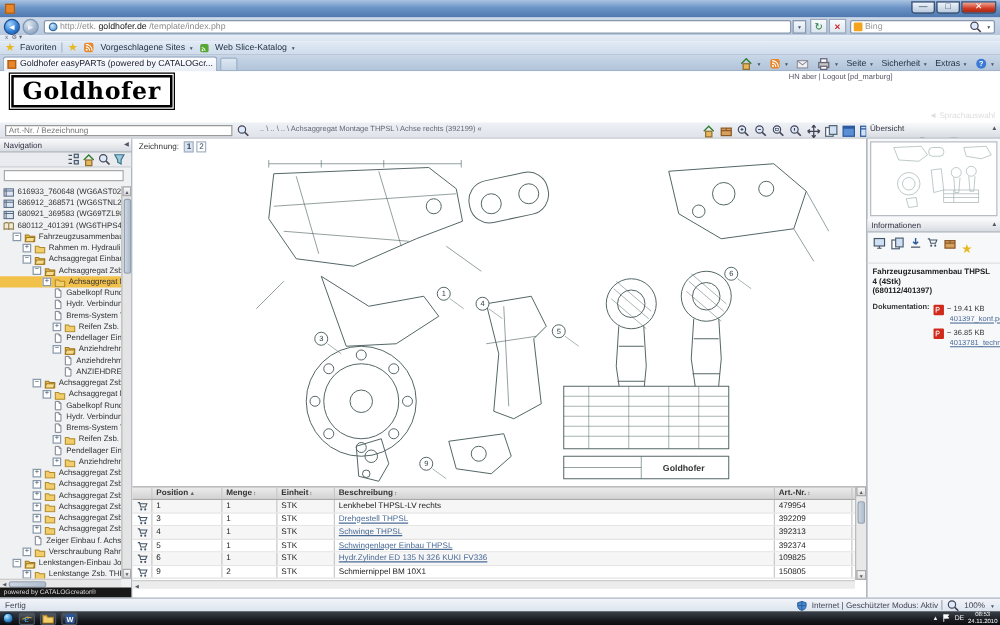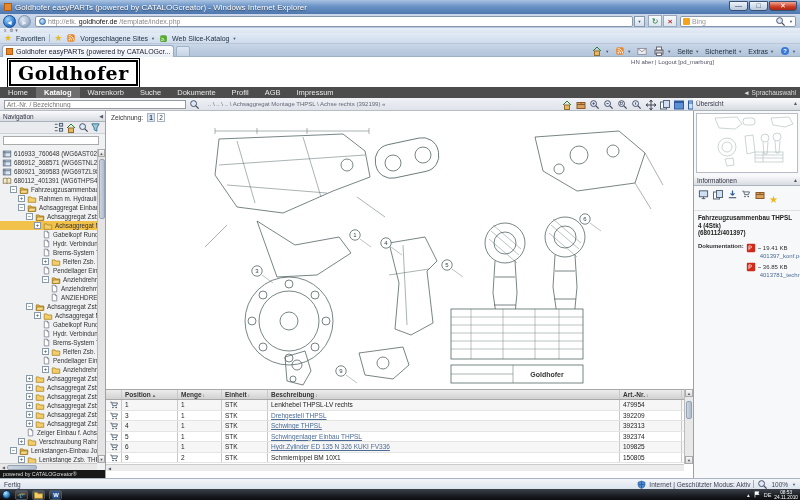--- a/index.html
+++ b/index.html
@@ -108,21 +108,20 @@
 #clock{display:flex;flex-direction:column;justify-content:center;text-align:center;font-size:4.8px;line-height:5px;color:#fff}
 svg{display:block}
 </style>
 </head>
 <body>
 
 <div id="screen">
 
   <div id="titlebar" class="abs">
     <span class="fav"></span>
-    <span id="title-text">Goldhofer easyPARTs (powered by CATALOGcreator) - Windows Internet Explorer</span>
     <span class="win-btns">
       <span class="win-btn">—</span>
       <span class="win-btn">□</span>
       <span class="win-btn close">✕</span>
     </span>
   </div>
 
   <div id="addrbar" class="abs">
     <span class="navbtn" id="back-btn">◄</span>
     <span class="navbtn" id="fwd-btn">►</span>
@@ -228,30 +227,20 @@
           <span class="dd">▼</span>
         </span>
       </span>
   </div>
 
   <div id="goldhead" class="abs">
     <span id="logo">Goldhofer</span>
     <span id="user-info">HN aber  |  Logout [pd_marburg]</span>
   </div>
 
-  <div id="menubar" class="abs">
-      <div class="menu-item">Home</div>
-      <div class="menu-item active">Katalog</div>
-      <div class="menu-item">Warenkorb</div>
-      <div class="menu-item">Suche</div>
-      <div class="menu-item">Dokumente</div>
-      <div class="menu-item">Profil</div>
-      <div class="menu-item">AGB</div>
-      <div class="menu-item">Impressum</div>
-    </div>
   <div id="lang-sel" class="abs">◄ <span>Sprachauswahl</span></div>
 
   <div id="subbar" class="abs">
     <input id="artnr-input" placeholder="Art.-Nr. / Bezeichnung" style="">
     <span id="artnr-mag">
         <svg width="11" height="11" viewBox="0 0 12 12">
           <circle cx="5" cy="5" r="3.2" fill="#dceafb" stroke="#445"></circle>
           <path d="M7.5 7.5 L10.5 10.5" stroke="#445" stroke-width="1.4"></path>
         </svg>
       </span>

